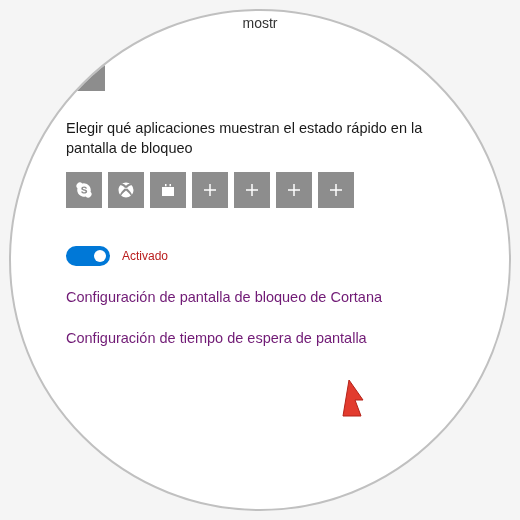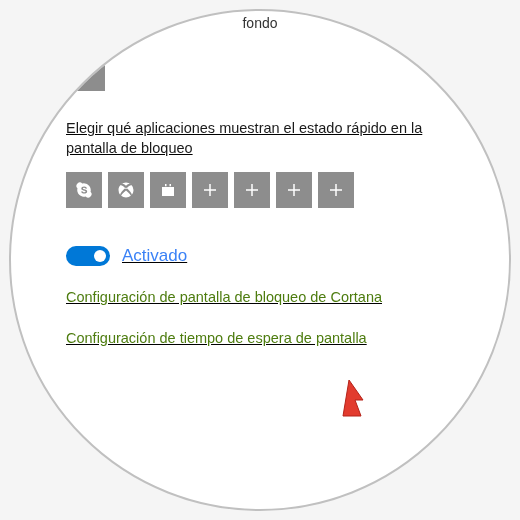--- a/index.html
+++ b/index.html
@@ -21,21 +21,20 @@
     border: 2px solid #c0c0c0;
     background: #ffffff;
     overflow: hidden;
   }
   .content {
     position: absolute;
     top: 0;
     left: 0;
     width: 502px;
     padding: 0 40px 0 55px;
-    text-decoration: underline;
   }
   .text-fragment {
     position: absolute;
     top: 4px;
     left: 50%;
     transform: translateX(-50%);
     font-size: 14px;
     color: #333;
     white-space: nowrap;
   }
@@ -96,46 +95,46 @@
     content: "";
     position: absolute;
     right: 4px;
     top: 4px;
     width: 12px;
     height: 12px;
     border-radius: 50%;
     background: #fff;
   }
   .toggle-label {
-    font-size: 17px;
-    color: #3b82f6;
+    font-size: 12px;
+    color: #b91c1c;
   }
   .link {
     display: block;
     font-size: 14.5px;
-    color: #4d7c0f;
+    color: #701a75;
     margin-bottom: 22px;
     cursor: pointer;
     line-height: 1.3;
   }
   .cursor-arrow {
     position: absolute;
     top: 363px;
     left: 330px;
     width: 0;
     height: 0;
     pointer-events: none;
   }
 </style>
 </head>
 <body>
 
 <div class="circle-mask">
 
-  <span class="text-fragment">fondo</span>
+  <span class="text-fragment">mostr</span>
 
   <div class="plus-tile-top">
     <svg viewBox="0 0 24 24">
         <path fill="#fff" d="M11 4h2v7h7v2h-7v7h-2v-7H4v-2h7z"></path>
       </svg>
   </div>
 
   <div class="content">
     <div class="section">
       <div class="label">Elegir qué aplicaciones muestran el estado rápido en la pantalla de bloqueo</div>

